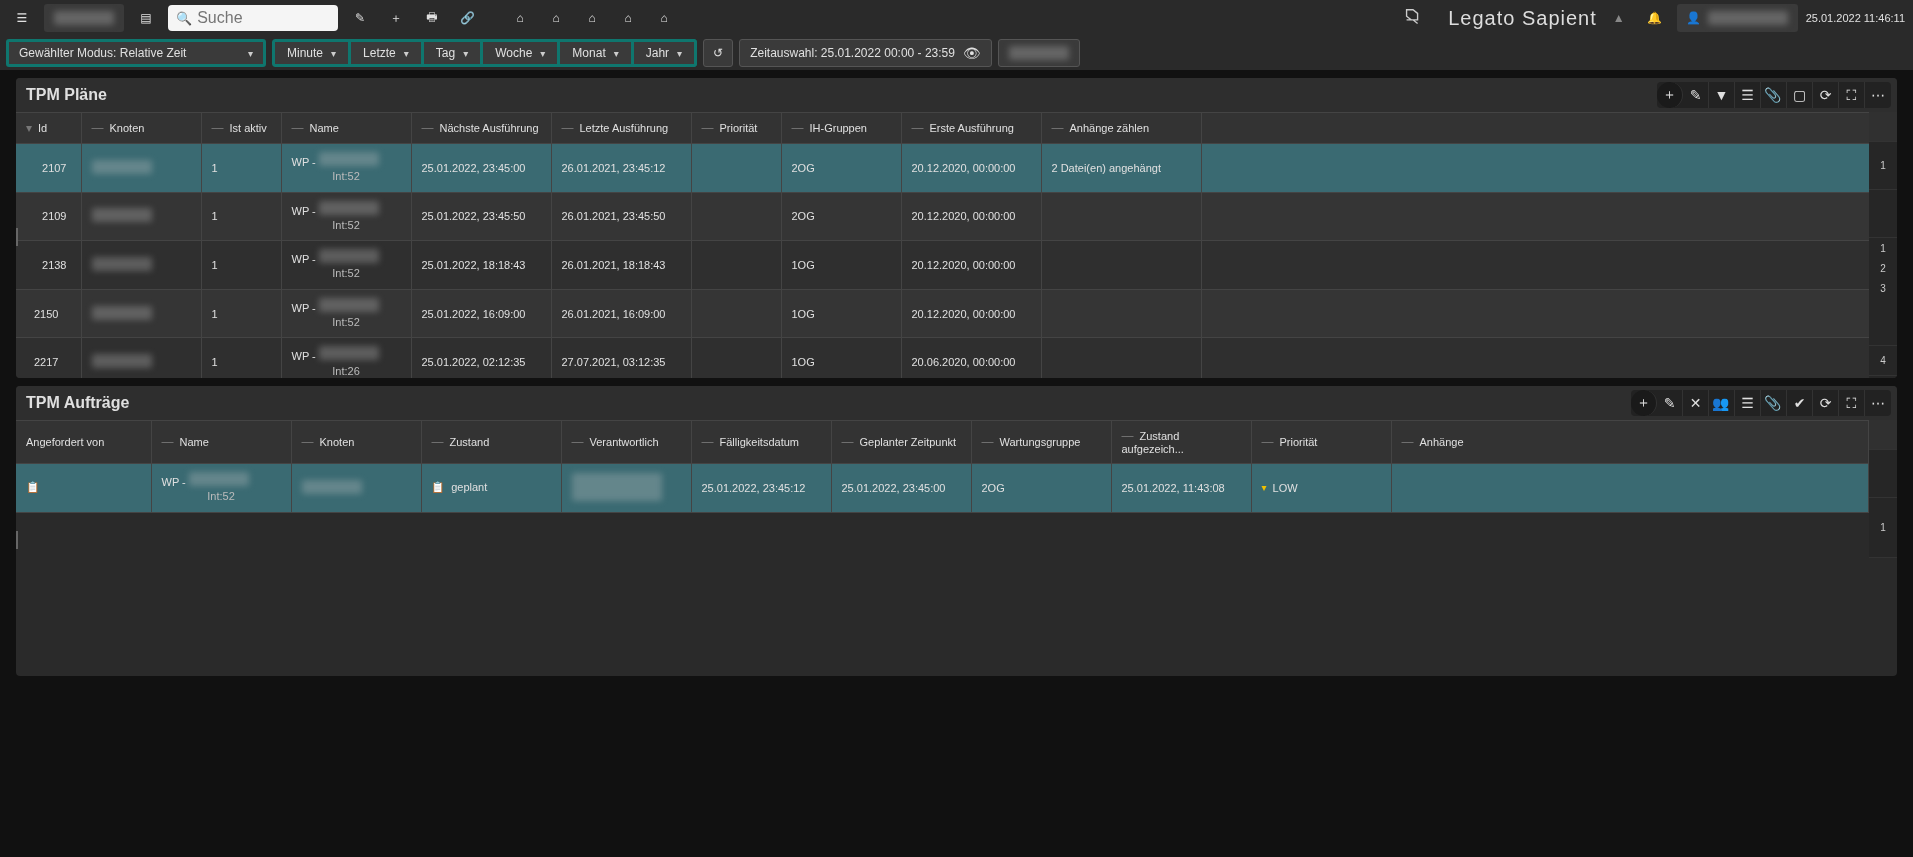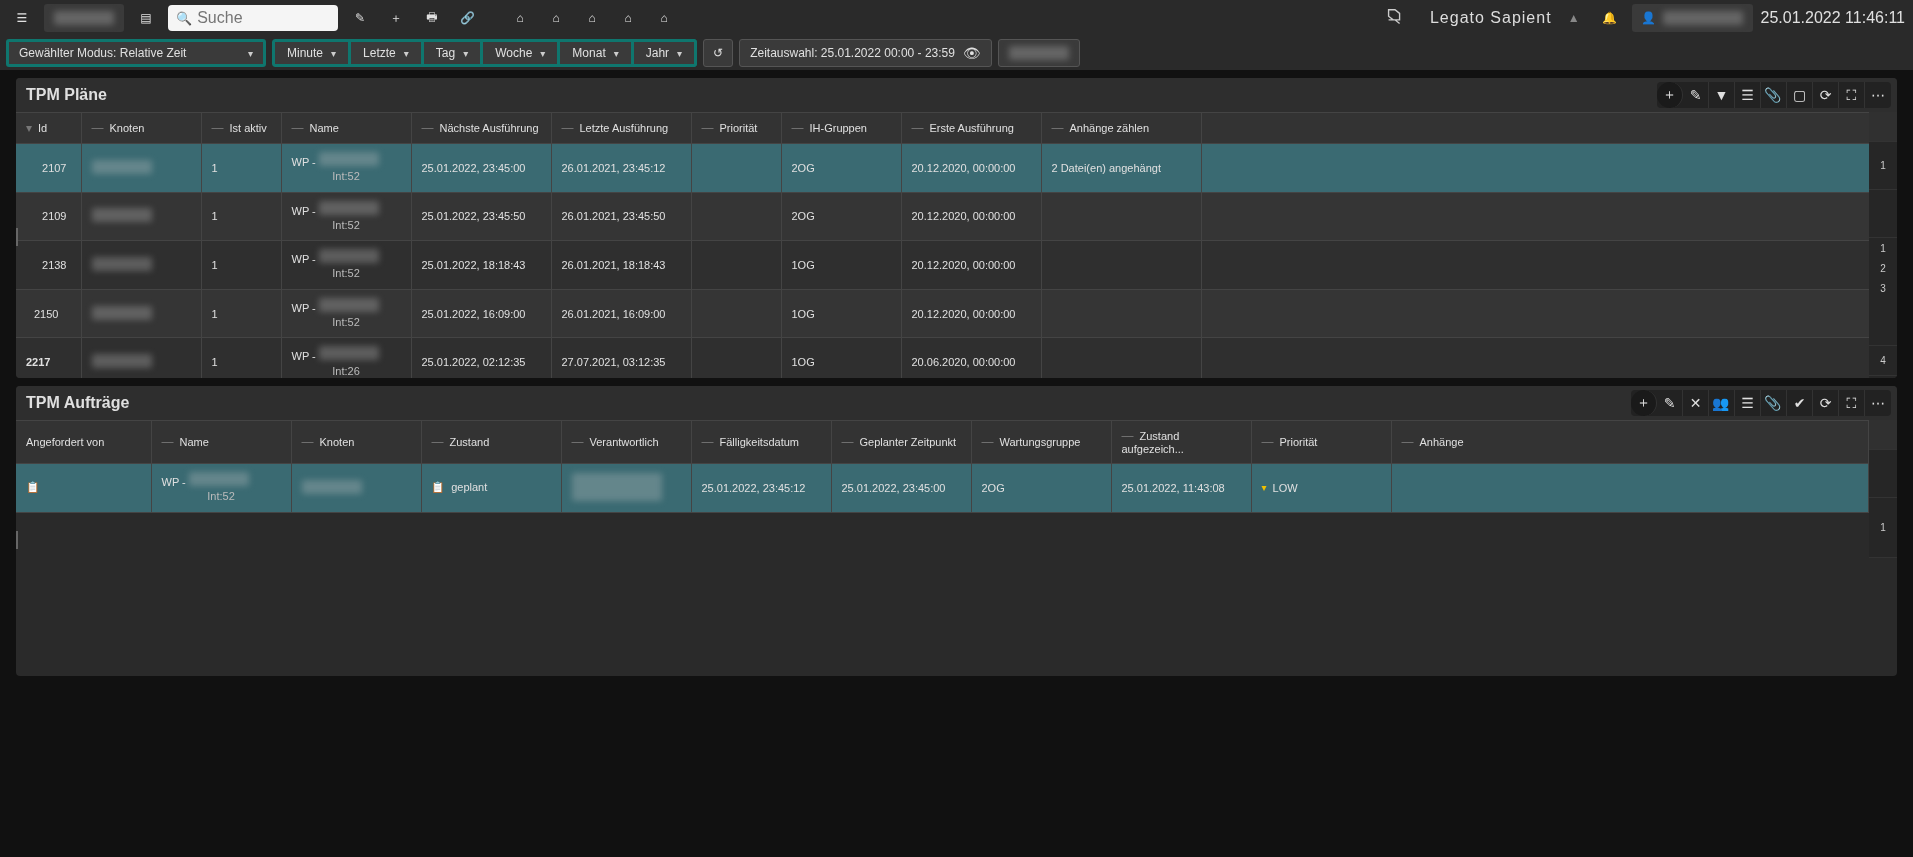--- a/index.html
+++ b/index.html
@@ -18,23 +18,23 @@
   *{box-sizing:border-box;margin:0;padding:0;font-family:Arial,Helvetica,sans-serif;}
   body{background:#111;color:var(--text);font-size:12px;width:1913px;overflow:hidden;}
   
   .topbar{background:var(--bg2);height:36px;display:flex;align-items:center;padding:0 8px;gap:8px;}
   .icon-btn{width:28px;height:28px;display:flex;align-items:center;justify-content:center;color:var(--text);cursor:pointer;border-radius:3px;}
   .user-chip{background:#3a3a3a;height:28px;display:flex;align-items:center;padding:0 10px;gap:6px;border-radius:3px;}
   .blur{filter:blur(3px);background:rgba(200,200,200,0.3);color:transparent;border-radius:2px;display:inline-block;min-width:60px;height:14px;}
   .search-box{background:#f5f5f5;height:26px;width:170px;border-radius:4px;display:flex;align-items:center;padding:0 8px;color:#444;}
   .search-box input{border:none;background:transparent;outline:none;font-size:16px;color:#444;width:100%;}
   .spacer{flex:1;}
-  .logo{display:flex;align-items:center;gap:24px;color:#ddd;font-size:16px;letter-spacing:1px;}
+  .logo{display:flex;align-items:center;gap:24px;color:#ddd;font-size:20px;letter-spacing:1px;}
   .logo svg{height:22px;}
-  .datetime{font-size:16px;color:#e0e0e0;}
+  .datetime{font-size:11px;color:#e0e0e0;}
   
   .secondbar{background:var(--bg2);height:34px;display:flex;align-items:center;padding:4px 6px;gap:6px;}
   .dd{background:var(--panel);border:3px solid #0f766e;height:28px;display:flex;align-items:center;padding:0 10px;gap:8px;border-radius:3px;font-size:12px;color:var(--text);}
   .dd .chev{font-size:10px;color:#ccc;}
   .dd.wide{width:260px;justify-content:space-between;}
   .dd.sm{padding:0 12px;}
   .pill{background:var(--panel);border:1px solid #555;height:28px;display:flex;align-items:center;padding:0 10px;gap:8px;border-radius:3px;font-size:12px;}
   .round-btn{background:var(--panel);border:1px solid #555;width:30px;height:28px;display:flex;align-items:center;justify-content:center;border-radius:3px;}
   
   .panel{margin:8px 16px;background:#2a2a2a;border-radius:4px;overflow:hidden;position:relative;}
@@ -226,21 +226,21 @@
               <td class="name-cell"><span class="prefix">WP -</span> <span class="blur" style="min-width:60px;"></span><span class="sub">Int:52</span></td>
               <td>25.01.2022, 16:09:00</td>
               <td>26.01.2021, 16:09:00</td>
               <td></td>
               <td>1OG</td>
               <td>20.12.2020, 00:00:00</td>
               <td></td>
               <td style="border-right:none;"></td>
             </tr>
             <tr class="row">
-              <td style="text-align:left;padding-right:14px;font-weight:bold;">2217</td>
+              <td style="text-align:center;padding-right:14px;">2217</td>
               <td><span class="blur"></span></td>
               <td>1</td>
               <td class="name-cell"><span class="prefix">WP -</span> <span class="blur" style="min-width:60px;"></span><span class="sub">Int:26</span></td>
               <td>25.01.2022, 02:12:35</td>
               <td>27.07.2021, 03:12:35</td>
               <td></td>
               <td>1OG</td>
               <td>20.06.2020, 00:00:00</td>
               <td></td>
               <td style="border-right:none;"></td>

